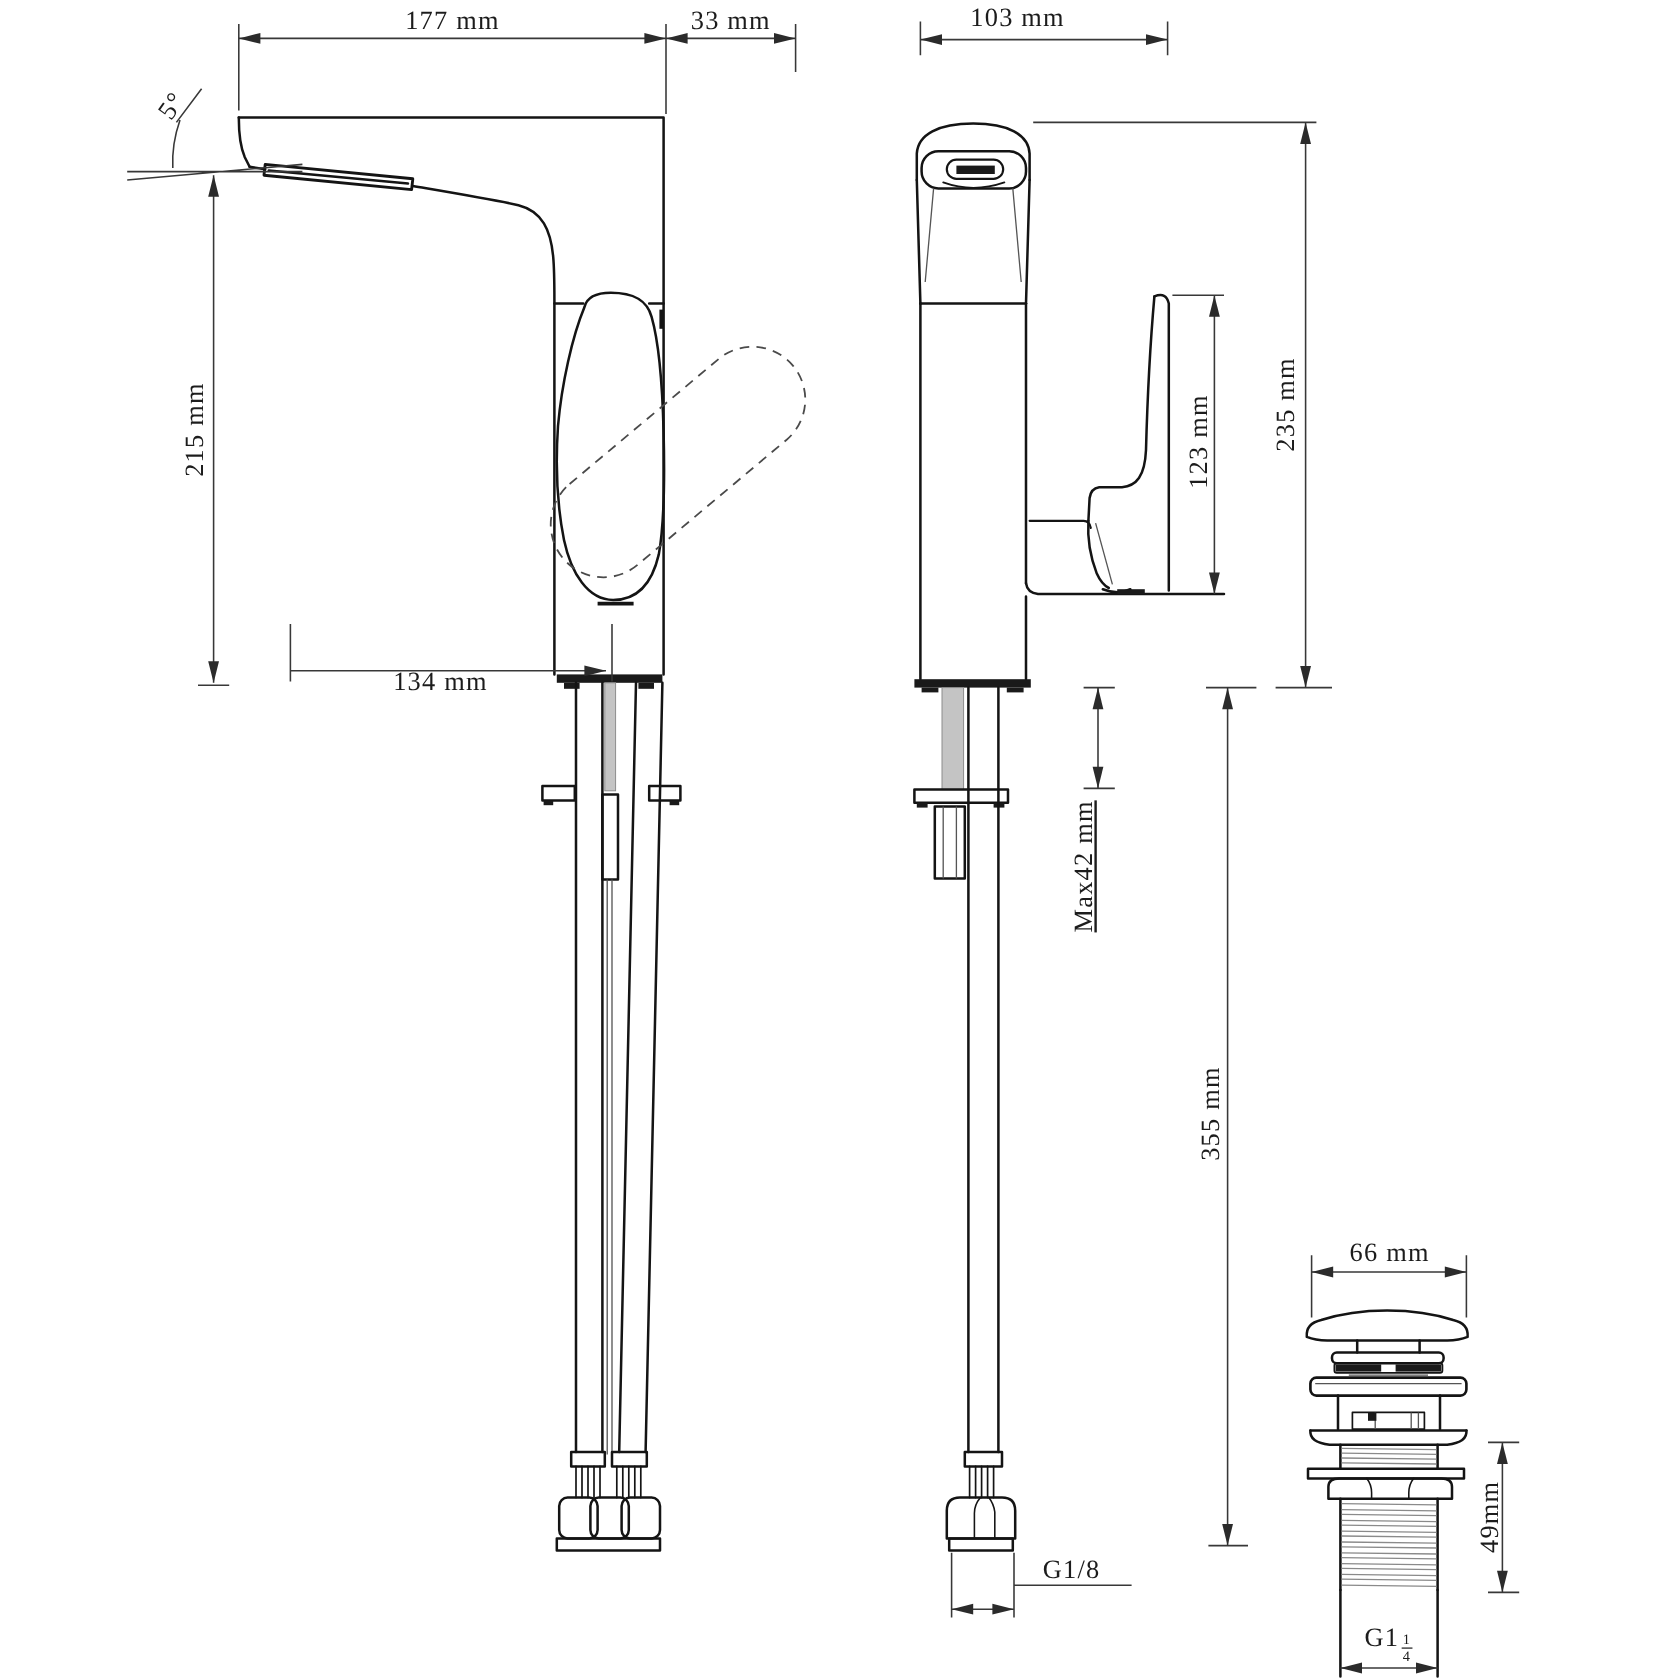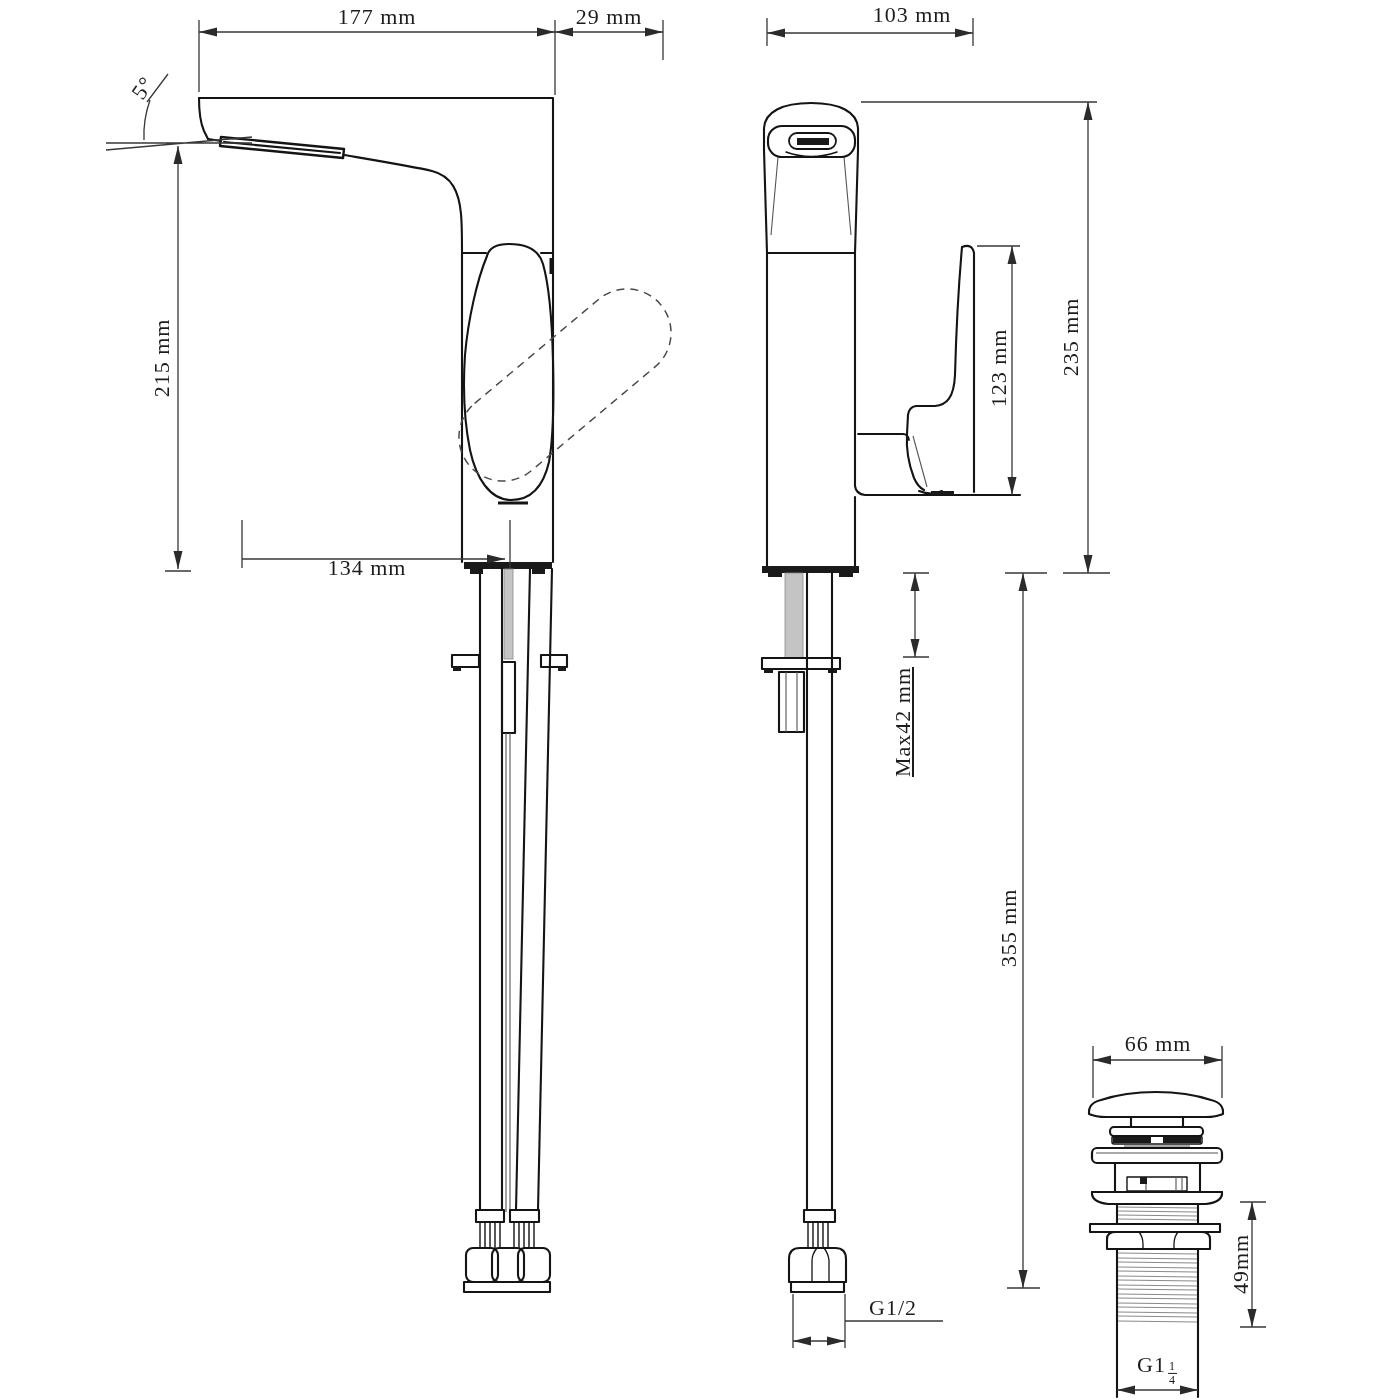--- a/index.html
+++ b/index.html
@@ -218,31 +218,31 @@
       <polygon class="arr" points="1252,1202 1247.5,1220 1256.5,1220"></polygon>
       <polygon class="arr" points="1252,1327 1247.5,1309 1256.5,1309"></polygon>
 
       <path class="dim" d="M 1117,1390 H 1198"></path>
       <polygon class="arr" points="1117,1390 1135,1385.5 1135,1394.5"></polygon>
       <polygon class="arr" points="1198,1390 1180,1385.5 1180,1394.5"></polygon>
     </g>
   </svg>
 
   <div class="lbl" style="left:377px;top:17px;">177 mm</div>
-  <div class="lbl" style="left:609px;top:17px;">29 mm</div>
+  <div class="lbl" style="left:609px;top:17px;">33 mm</div>
   <div class="lbl rot55" style="left:143px;top:88px;">5°</div>
   <div class="lbl rot" style="left:162px;top:358px;">215 mm</div>
   <div class="lbl" style="left:367px;top:545px;margin-top:23px;">134 mm</div>
 
-  <div class="lbl" style="left:912px;top:15px;">103 mm</div>
+  <div class="lbl" style="left:848px;top:15px;">103 mm</div>
   <div class="lbl rot" style="left:999px;top:368px;">123 mm</div>
   <div class="lbl rot" style="left:1071px;top:337px;">235 mm</div>
   <div class="lbl rot ul" style="left:903px;top:722px;">Max42 mm</div>
   <div class="lbl rot" style="left:1009px;top:928px;">355 mm</div>
-  <div class="lbl" style="left:893px;top:1308px;">G1/2</div>
+  <div class="lbl" style="left:893px;top:1308px;">G1/8</div>
 
   <div class="lbl" style="left:1158px;top:1044px;text-align:center;">66 mm</div>
   <div class="lbl rot" style="left:1241px;top:1264px;">49mm</div>
   <div class="lbl" style="left:1157px;top:1370px;"><span>G1</span><span class="frac">
         <span class="num">1</span>
         <span class="den">4</span>
       </span></div>
 
 </div>
 

